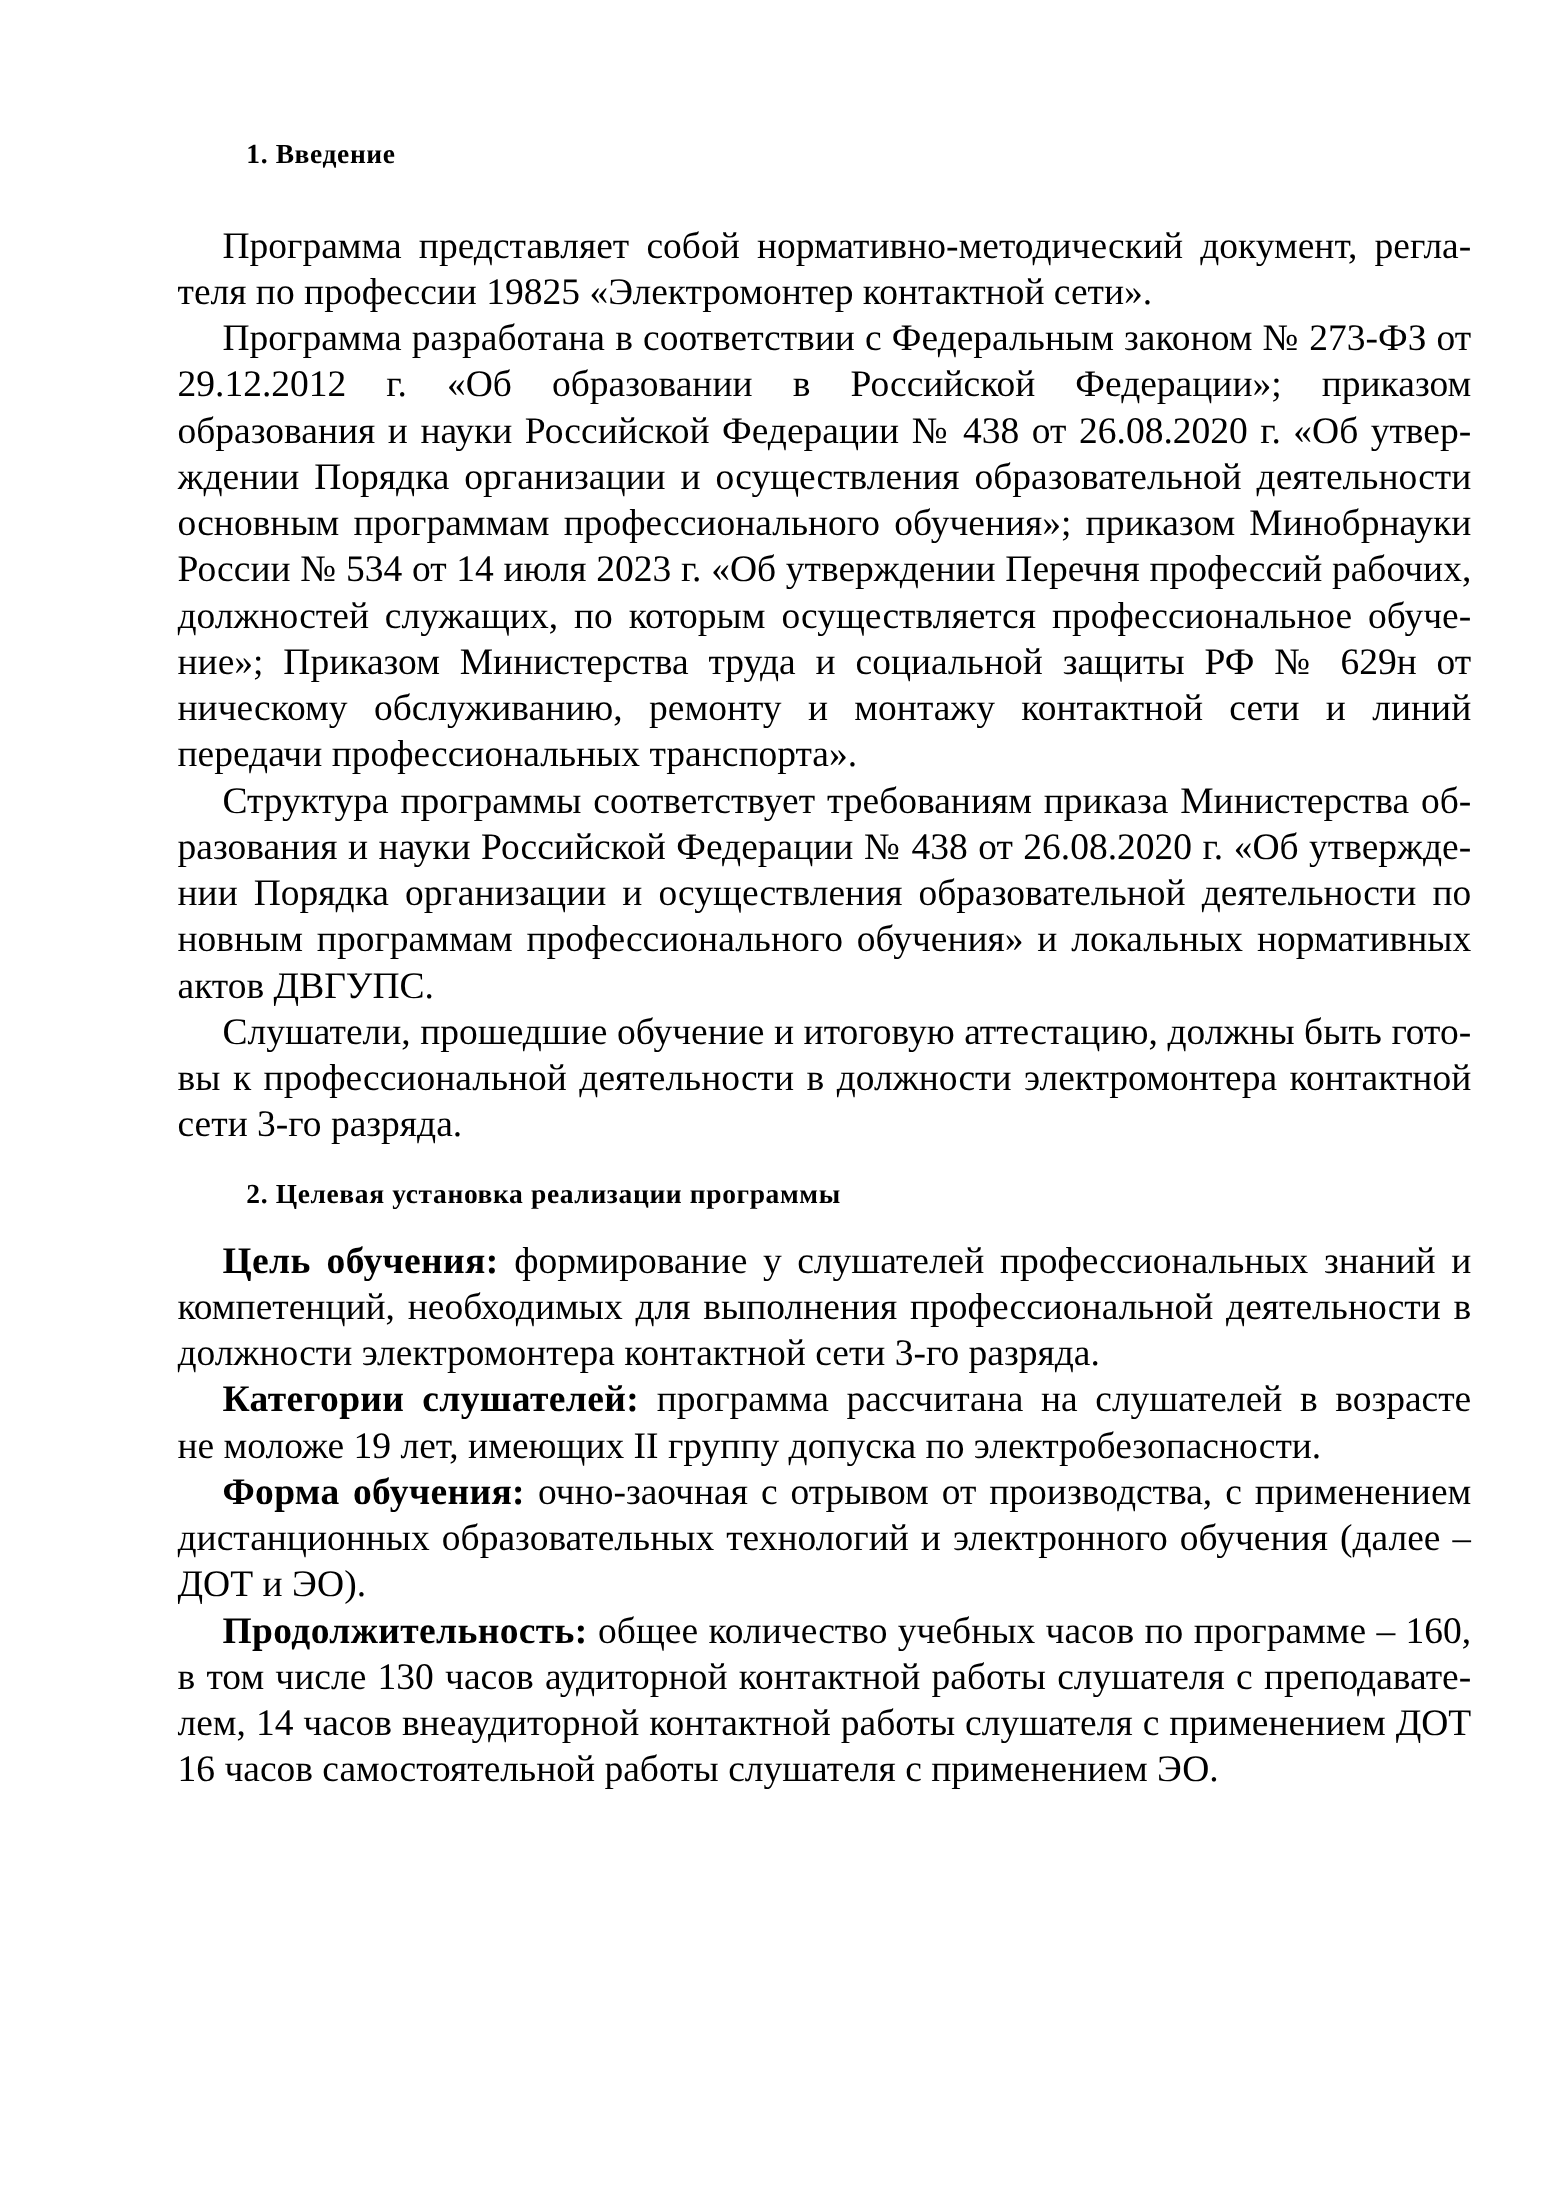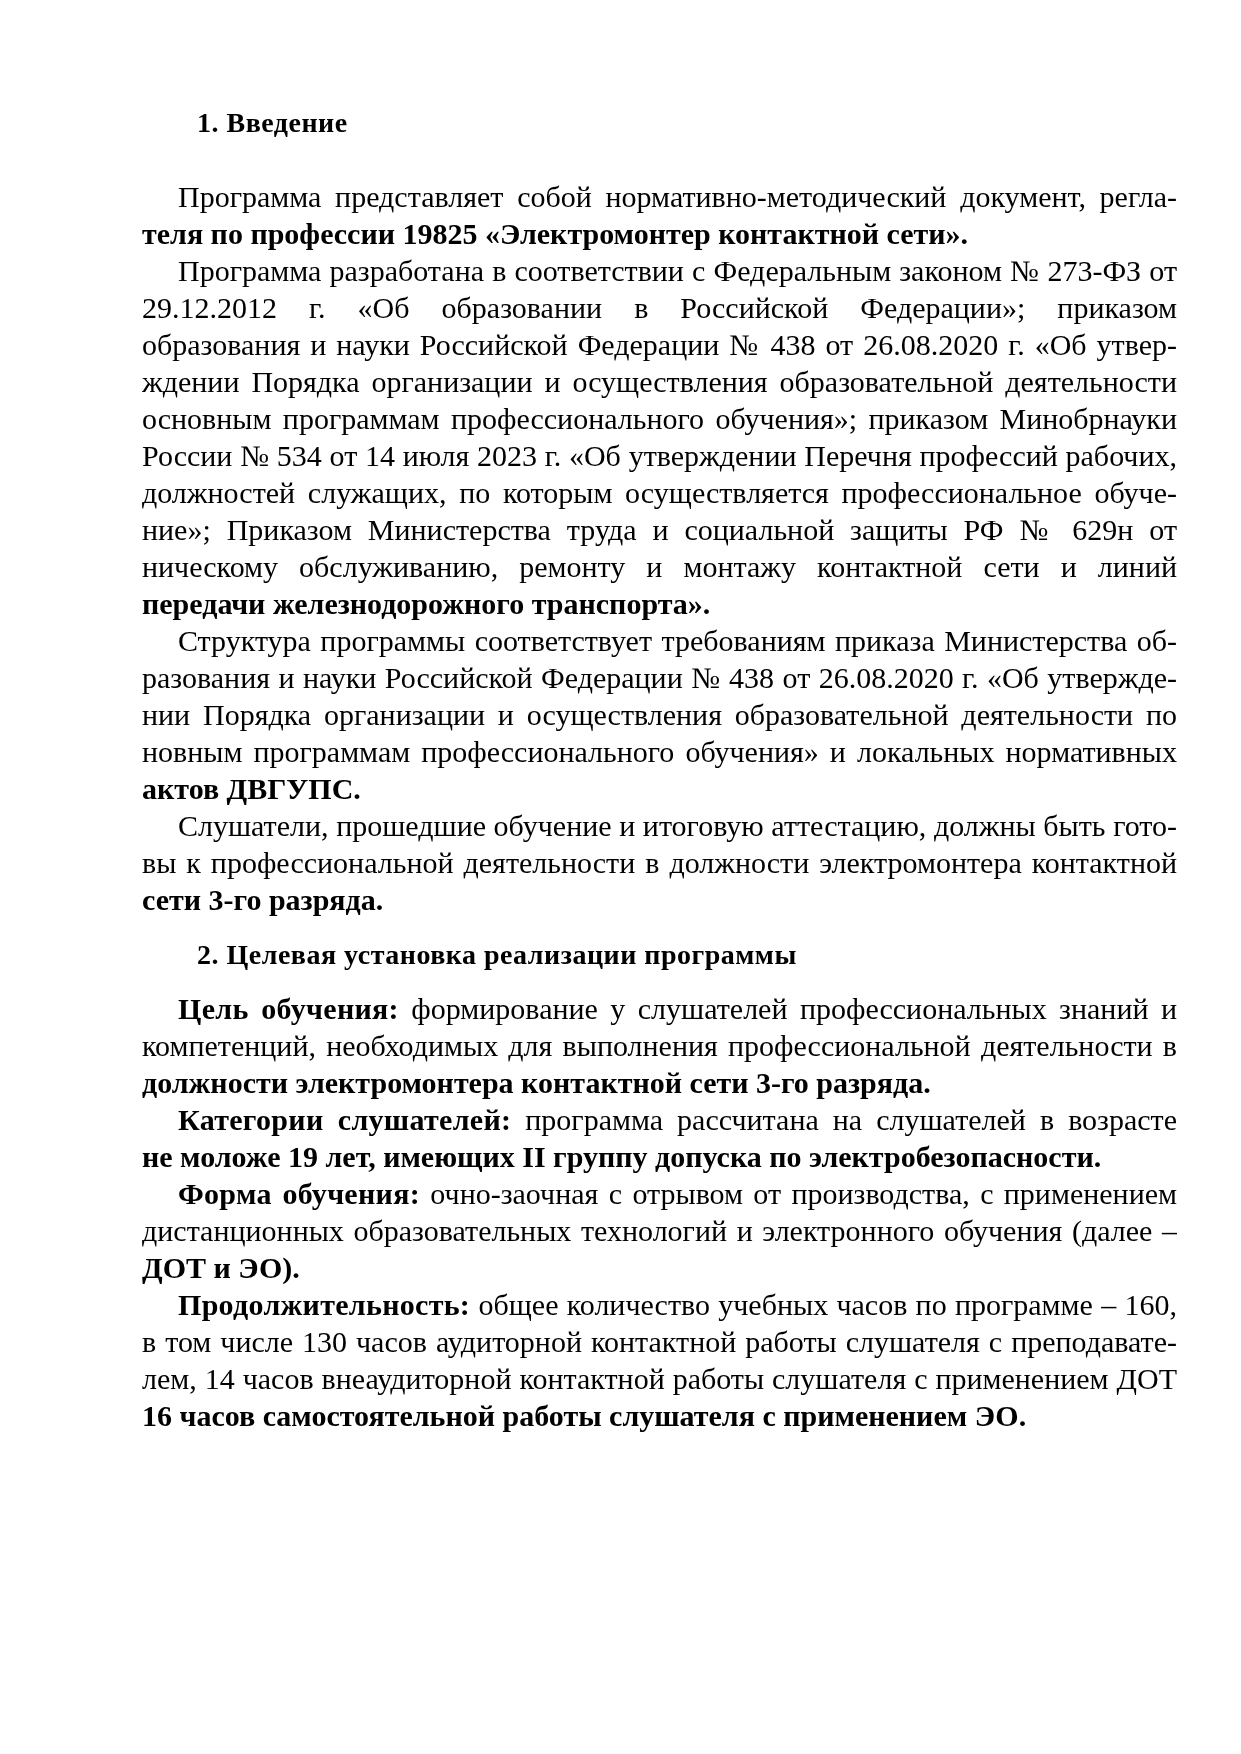--- a/index.html
+++ b/index.html
@@ -12,21 +12,21 @@
     color: #000000;
     overflow: hidden;
   }
   .doc {
     position: absolute;
     top: 104px;
     left: 142px;
     width: 1035px;
   }
   .heading {
-    font-size: 28px;
+    font-size: 22px;
     line-height: 37px;
     font-weight: 700;
     padding-left: 55px;
     letter-spacing: 0.5px;
     margin: 0 0 37px 0;
   }
   .heading.h-later {
     margin-top: 18px;
     margin-bottom: 17px;
   }
@@ -37,21 +37,20 @@
     height: 37px;
     overflow: hidden;
     text-align: justify;
     text-align-last: justify;
     white-space: normal;
   }
   .line.first { text-indent: 36px; }
   .line.last {
     text-align: left;
     text-align-last: auto;
-    font-weight: bold;
   }
   .lead-in { font-weight: 700; letter-spacing: 0.3px; }
 </style>
 </head>
 <body>
 
 <main class="doc">
     <h2 class="heading">1. Введение</h2>
     <div class="para">
       <div class="line first"><span>Программа представляет собой нормативно-методический документ, регла-</span></div>
@@ -60,21 +59,21 @@
     <div class="para">
       <div class="line first"><span>Программа разработана в соответствии с Федеральным законом № 273-ФЗ от</span></div>
       <div class="line"><span>29.12.2012 г. «Об образовании в Российской Федерации»; приказом Министерства</span></div>
       <div class="line"><span>образования и науки Российской Федерации № 438 от 26.08.2020 г. «Об утвер-</span></div>
       <div class="line"><span>ждении Порядка организации и осуществления образовательной деятельности по</span></div>
       <div class="line"><span>основным программам профессионального обучения»; приказом Минобрнауки</span></div>
       <div class="line"><span>России № 534 от 14 июля 2023 г. «Об утверждении Перечня профессий рабочих,</span></div>
       <div class="line"><span>должностей служащих, по которым осуществляется профессиональное обуче-</span></div>
       <div class="line"><span>ние»; Приказом Министерства труда и социальной защиты РФ № 629н от</span></div>
       <div class="line"><span>ническому обслуживанию, ремонту и монтажу контактной сети и линий электро-</span></div>
-      <div class="line last"><span>передачи железнодорожного транспорта».</span></div>
+      <div class="line last"><span>передачи профессиональных транспорта».</span></div>
     </div>
     <div class="para">
       <div class="line first"><span>Структура программы соответствует требованиям приказа Министерства об-</span></div>
       <div class="line"><span>разования и науки Российской Федерации № 438 от 26.08.2020 г. «Об утвержде-</span></div>
       <div class="line"><span>нии Порядка организации и осуществления образовательной деятельности по ос-</span></div>
       <div class="line"><span>новным программам профессионального обучения» и локальных нормативных</span></div>
       <div class="line last"><span>актов ДВГУПС.</span></div>
     </div>
     <div class="para">
       <div class="line first"><span>Слушатели, прошедшие обучение и итоговую аттестацию, должны быть гото-</span></div>

